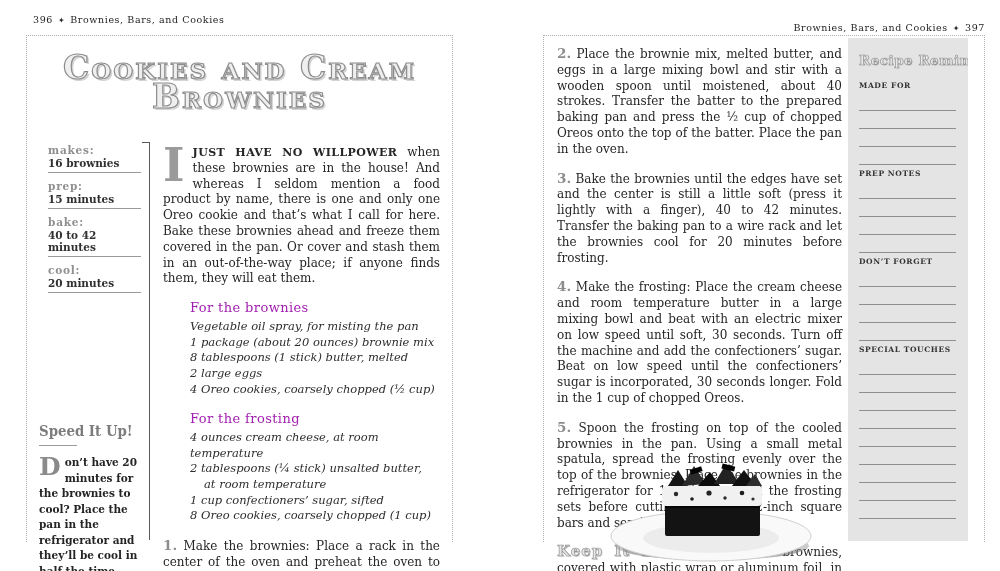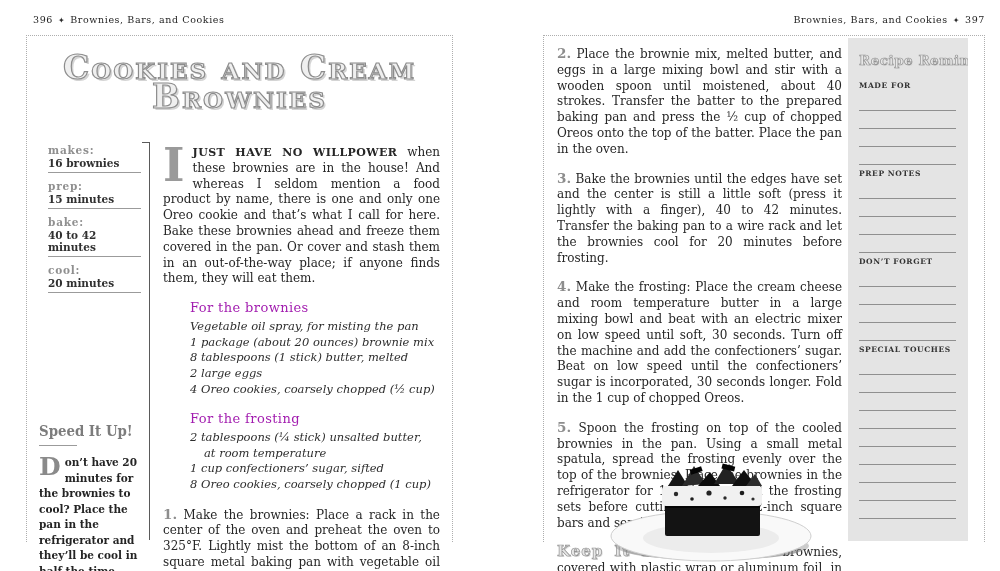--- a/index.html
+++ b/index.html
@@ -5,21 +5,21 @@
   * { margin:0; padding:0; box-sizing:border-box; }
   html,body { width:1000px; height:571px; background:#ffffff; overflow:hidden;
               font-family:"DejaVu Serif", serif; color:#2a2a2a; }
   .canvas { position:relative; width:1000px; height:571px; }
 
   
   .runhead { position:absolute; top:14px; font-size:9.5px; font-weight:normal;
              letter-spacing:0.6px; color:#1f1f1f; }
   .runhead .sep { margin:0 5px; font-family:"DejaVu Sans", sans-serif; font-size:8px; color:#2a2a2a; }
   .runhead-left { left:33px; }
-  .runhead-right { right:15px; }
+  .runhead-right { right:15px;margin-top:8px; }
 
   
   .page { position:absolute; top:35px; height:507px;
           border:1px dotted #aeaeae; border-bottom:none; background:#ffffff; }
   .page-left { left:26px; width:427px; }
   .page-right { left:543px; width:442px; }
 
   
   .engraved { color:#efefef; -webkit-text-stroke:1.2px #8d8d8d;
               text-shadow:2px 2px 0 #d4d4d4; font-weight:bold; }
@@ -133,20 +133,21 @@
             <div class="ing-group">
               <div class="ing-heading">For the brownies</div>
               <div class="ing-item">Vegetable oil spray, for misting the pan</div>
               <div class="ing-item">1 package (about 20 ounces) brownie mix</div>
               <div class="ing-item">8 tablespoons (1 stick) butter, melted</div>
               <div class="ing-item">2 large eggs</div>
               <div class="ing-item">4 Oreo cookies, coarsely chopped (½ cup)</div>
             </div>
             <div class="ing-group">
               <div class="ing-heading">For the frosting</div>
+              <div class="ing-item">4 ounces cream cheese, at room temperature</div>
               <div class="ing-item">2 tablespoons (¼ stick) unsalted butter,</div>
               <div class="ing-item indent">at room temperature</div>
               <div class="ing-item">1 cup confectioners’ sugar, sifted</div>
               <div class="ing-item">8 Oreo cookies, coarsely chopped (1 cup)</div>
             </div>
           </div>
 
         <p class="para">
           <span class="step-num">1.</span>
           <span>Make the brownies: Place a rack in the center of the oven and preheat the oven to 325°F. Lightly mist the bottom of an 8-inch square metal baking pan with vegetable oil spray and set the pan aside.</span>

